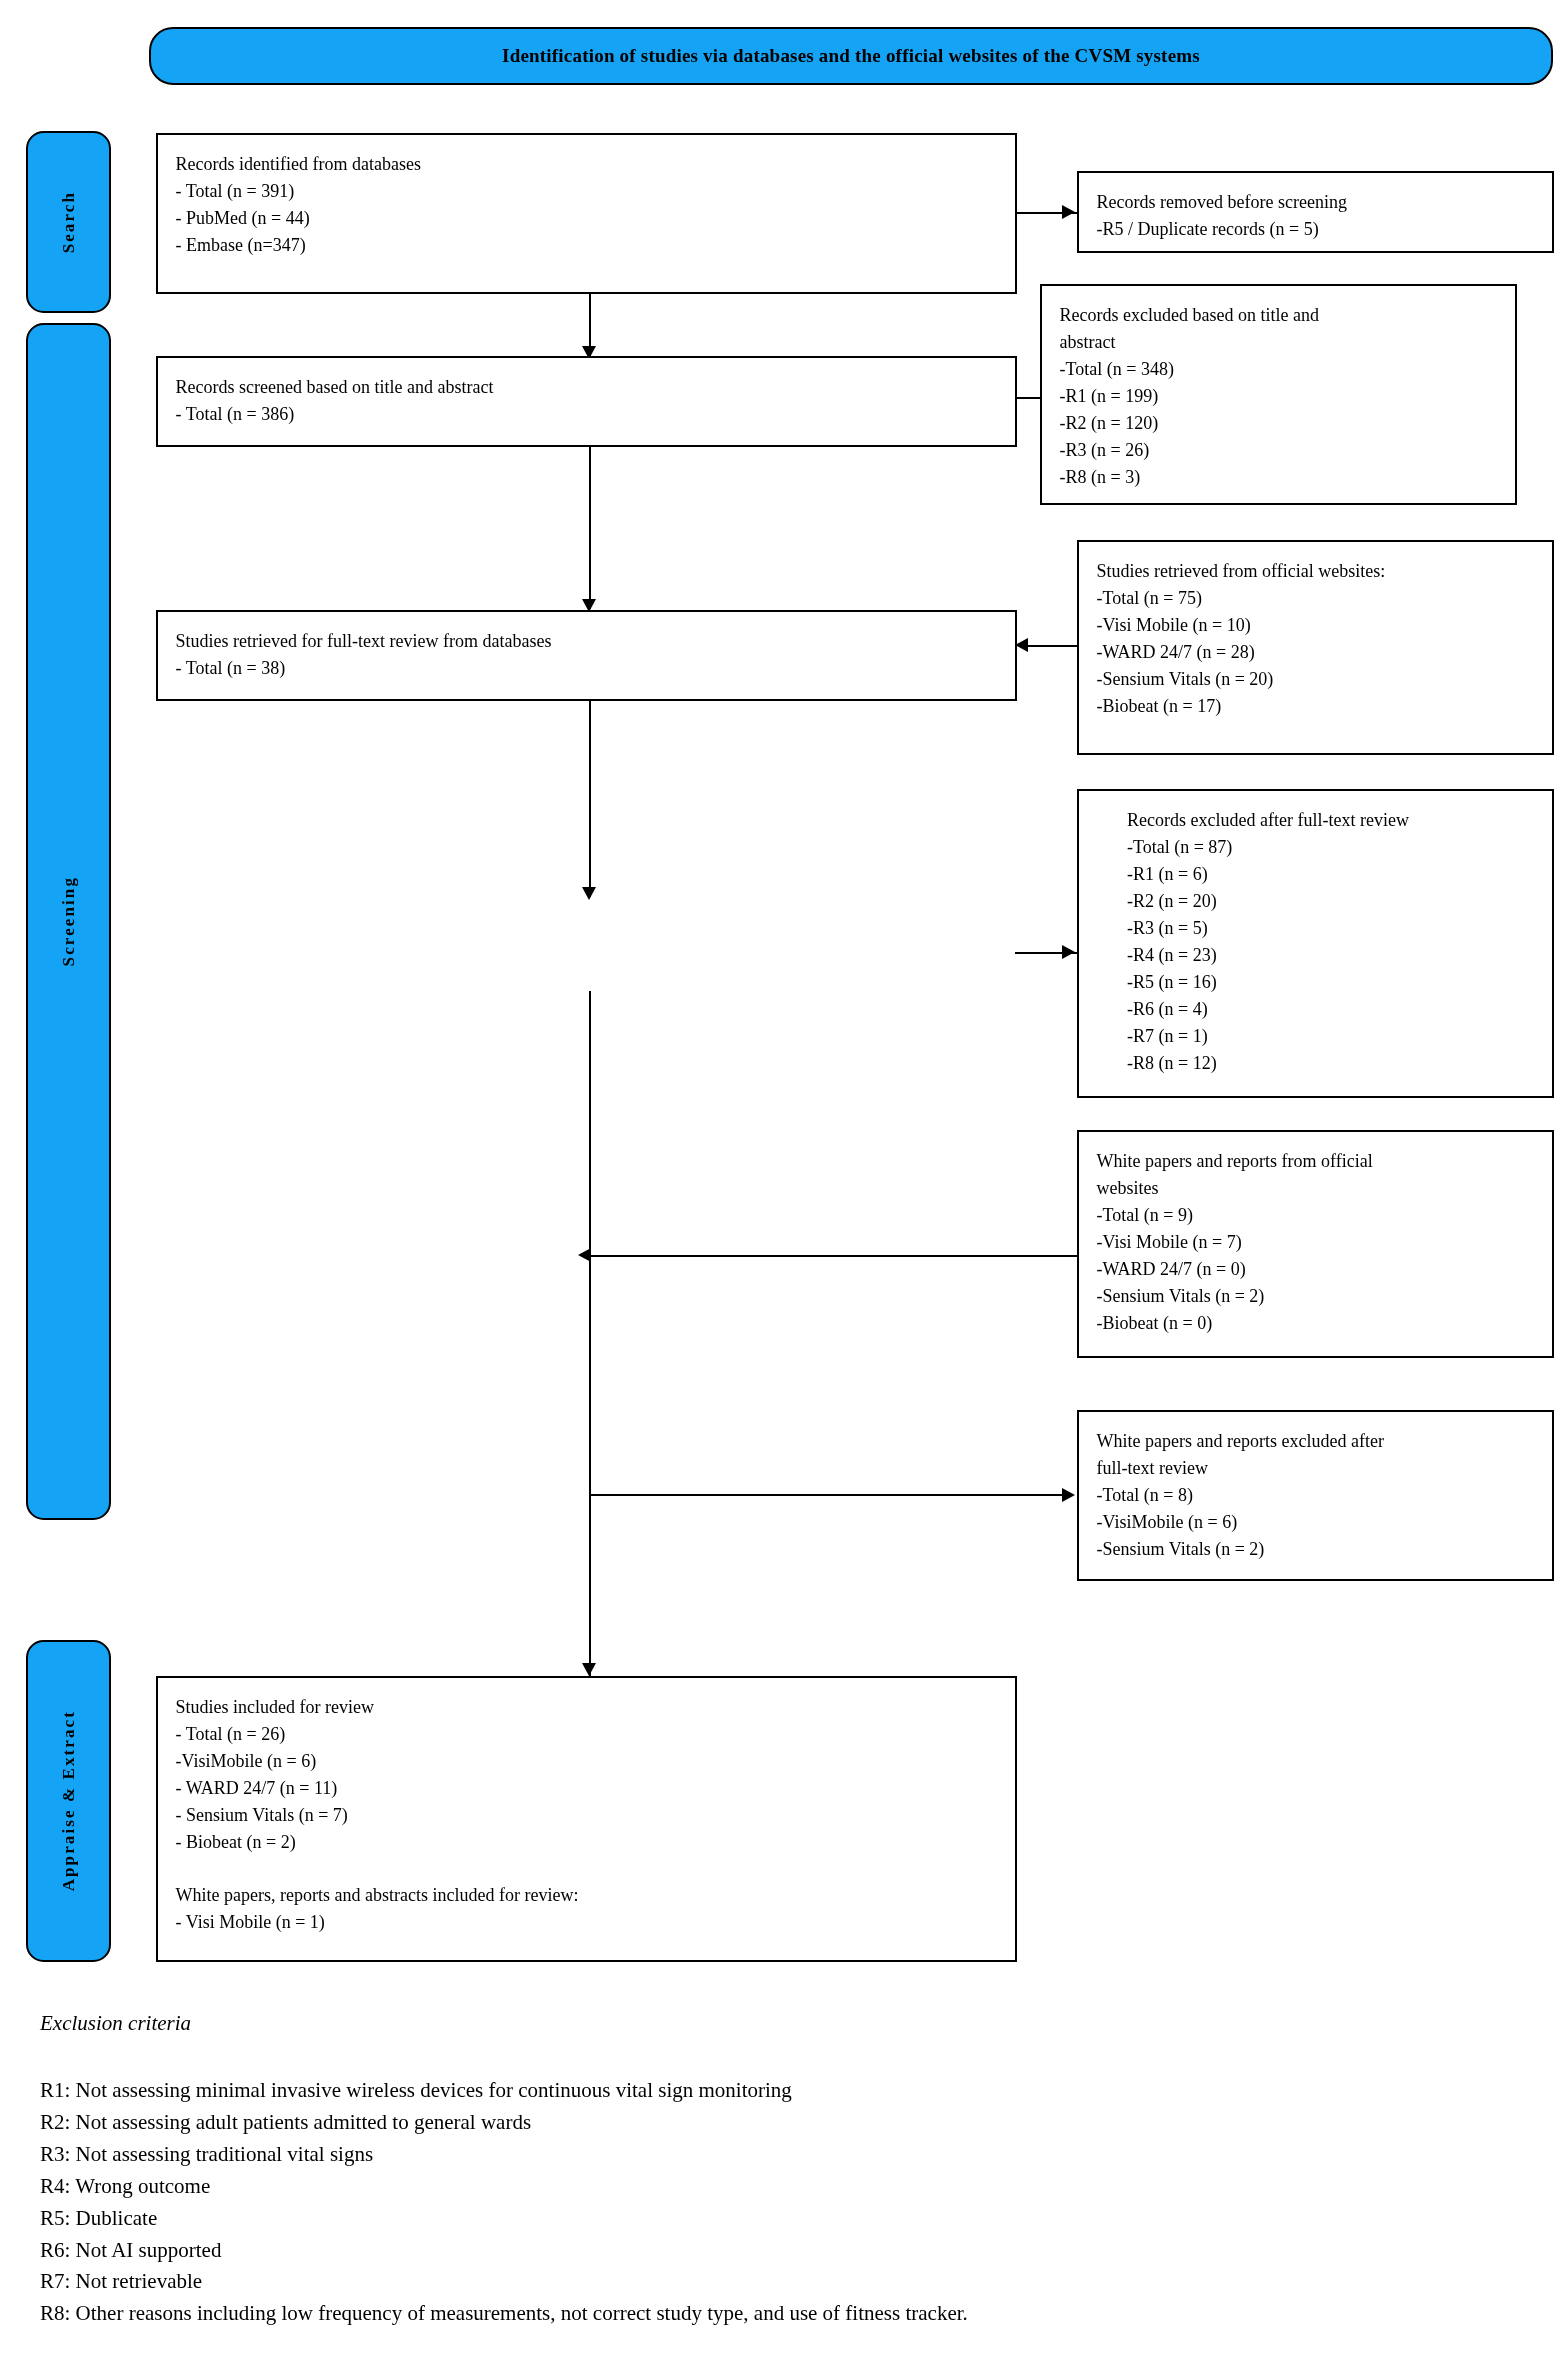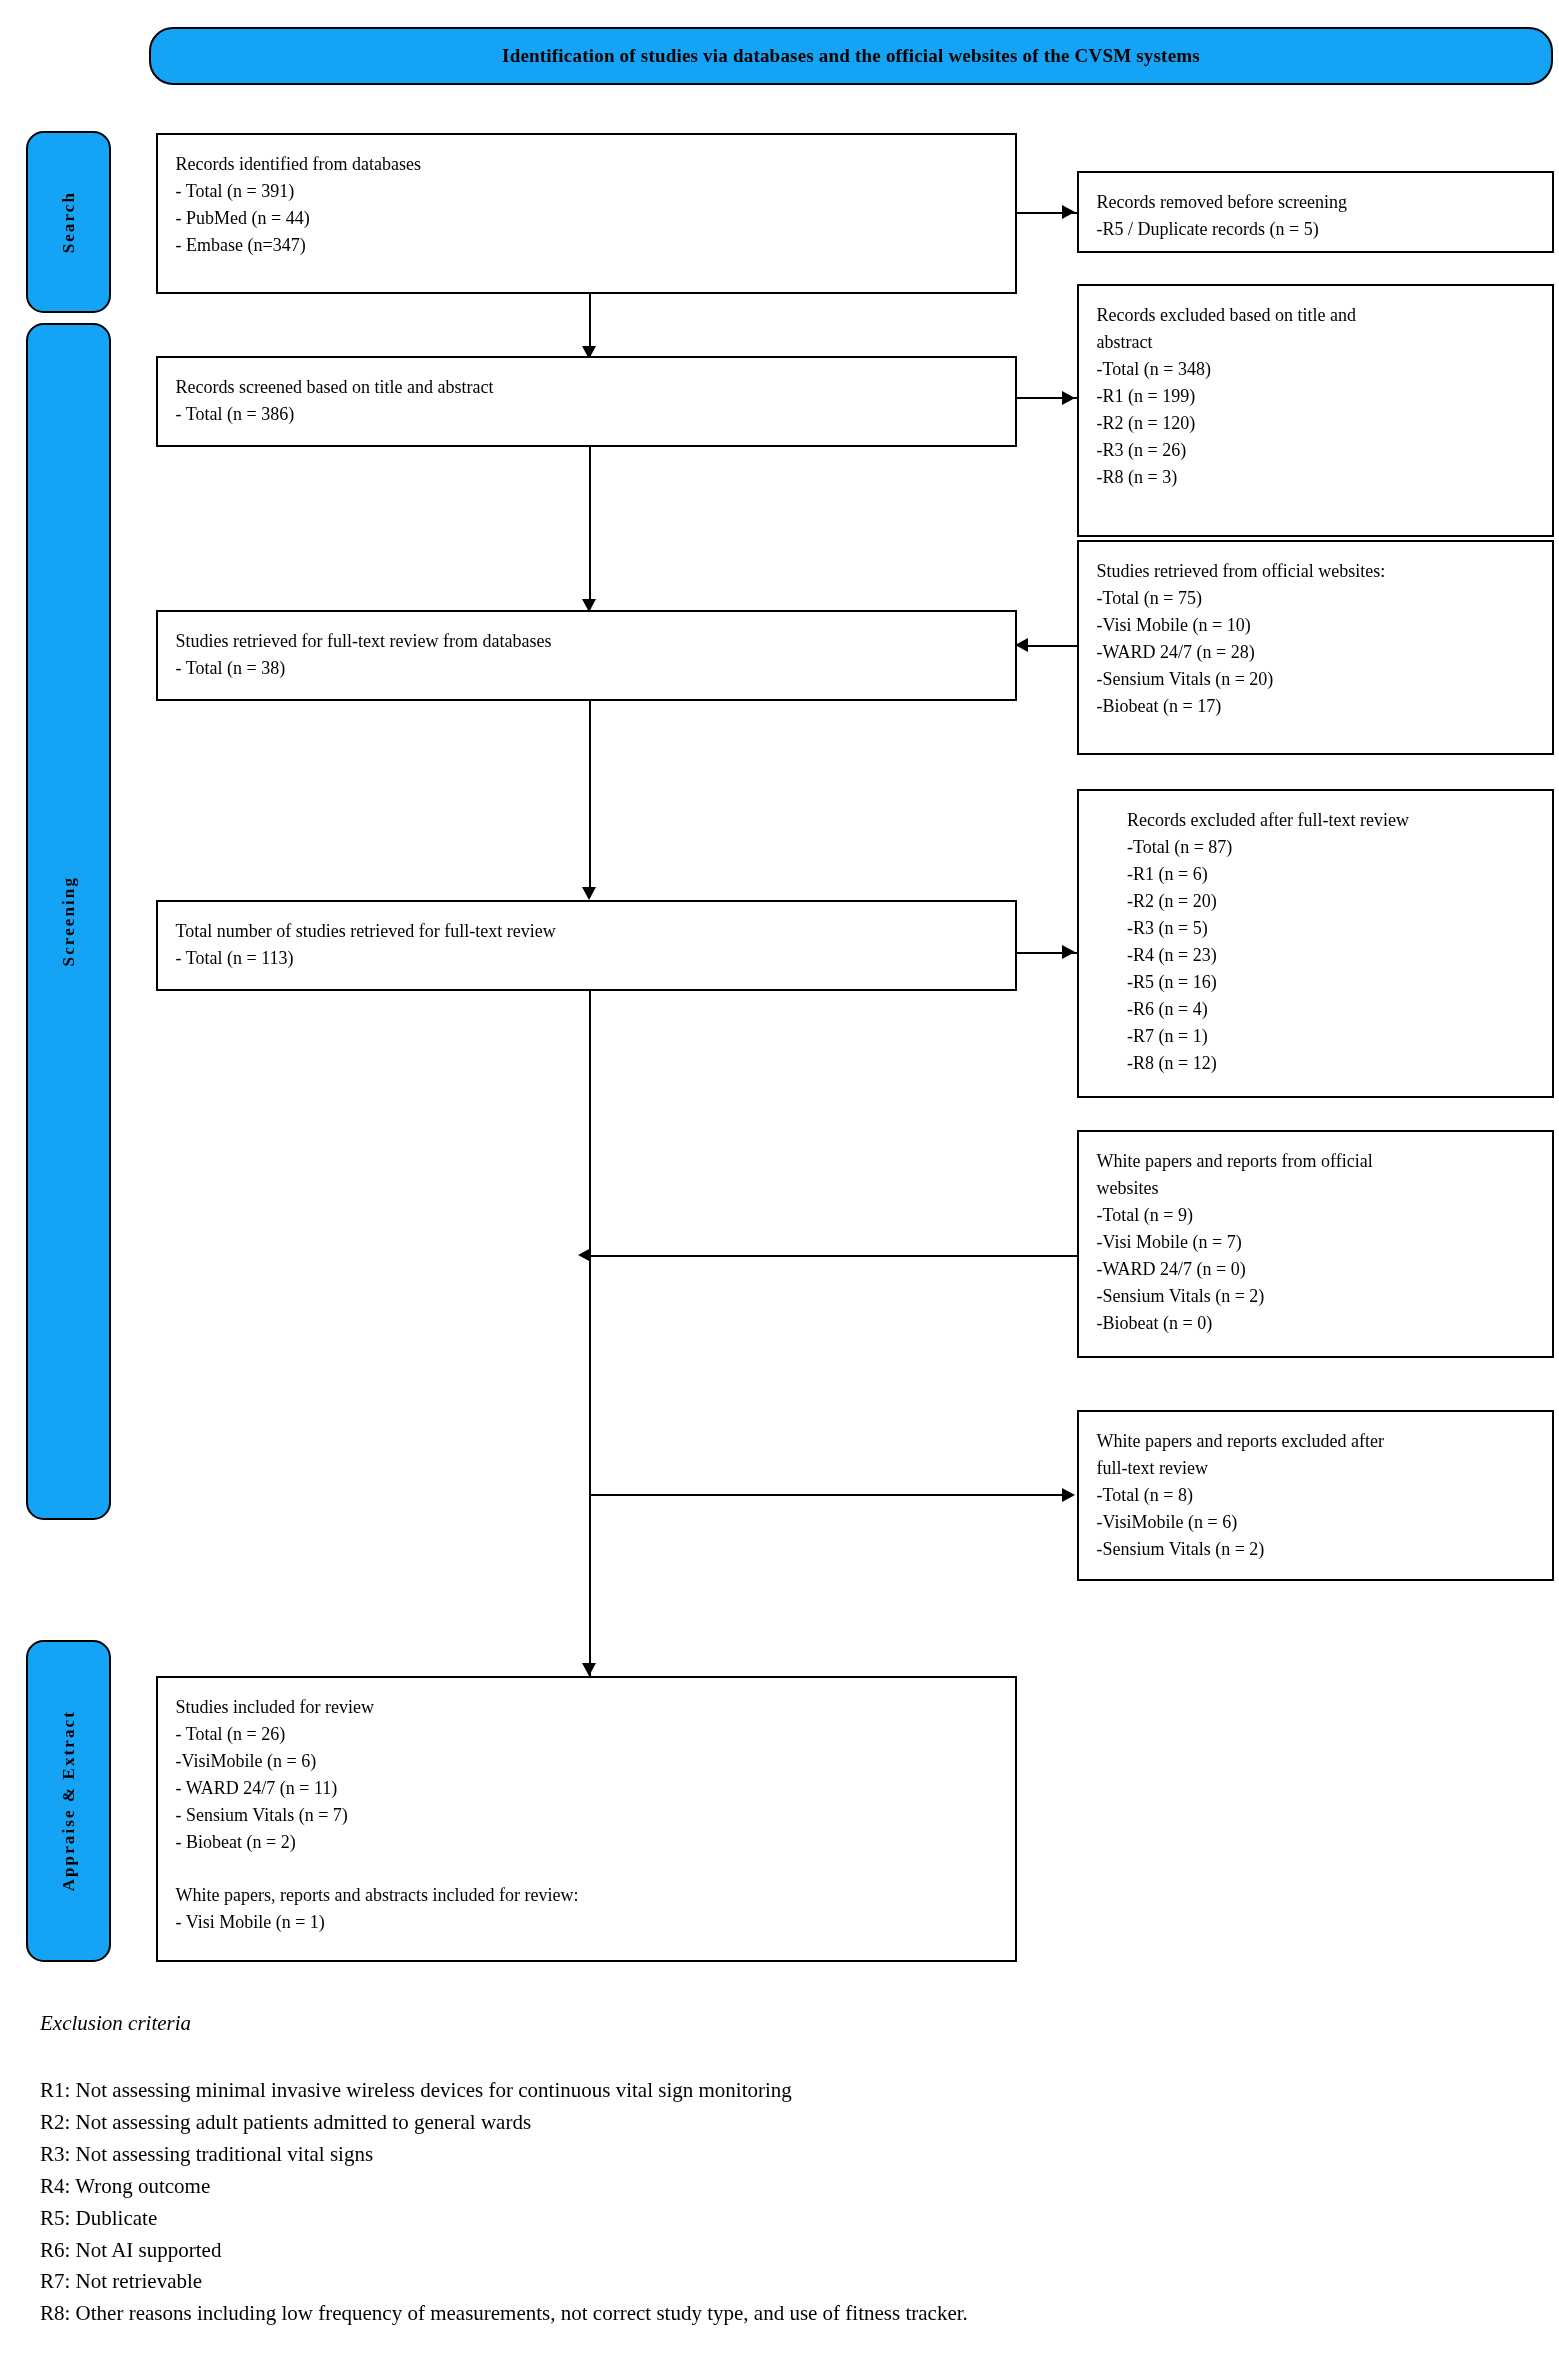--- a/index.html
+++ b/index.html
@@ -186,43 +186,39 @@
   <div class="box" style="left:156px; top:356px; width:861px; height:91px;">
     <div class="box-line">Records screened based on title and abstract</div>
     <div class="box-line">- Total (n = 386)</div>
   </div>
 
   <div class="box" style="left:156px; top:610px; width:861px; height:91px;">
     <div class="box-line">Studies retrieved for full-text review from databases</div>
     <div class="box-line">- Total (n = 38)</div>
   </div>
 
-  <div class="box" style="left:156px; top:900px; width:861px; height:91px;">
-    <div class="box-line">Total number of studies retrieved for full-text review</div>
-    <div class="box-line">- Total (n = 113)</div>
-  </div>
 
   <div class="box" style="left:156px; top:1676px; width:861px; height:286px;">
     <div class="box-line">Studies included for review</div>
     <div class="box-line">- Total (n = 26)</div>
     <div class="box-line">-VisiMobile (n = 6)</div>
     <div class="box-line">- WARD 24/7 (n = 11)</div>
     <div class="box-line">- Sensium Vitals (n = 7)</div>
     <div class="box-line">- Biobeat (n = 2)</div>
     <div class="box-line gap"></div>
     <div class="box-line">White papers, reports and abstracts included for review:</div>
     <div class="box-line">- Visi Mobile (n = 1)</div>
   </div>
 
   <div class="box" style="left:1077px; top:171px; width:477px; height:82px;">
     <div class="box-line">Records removed before screening</div>
     <div class="box-line">-R5 / Duplicate records (n = 5)</div>
   </div>
 
-  <div class="box" style="left:1077px; top:284px; width:477px; height:253px;">
+  <div class="box" style="left:1040px; top:284px; width:477px; height:221px;">
     <div class="box-line">Records excluded based on title and</div>
     <div class="box-line">abstract</div>
     <div class="box-line">-Total (n = 348)</div>
     <div class="box-line">-R1 (n = 199)</div>
     <div class="box-line">-R2 (n = 120)</div>
     <div class="box-line">-R3 (n = 26)</div>
     <div class="box-line">-R8 (n = 3)</div>
   </div>
 
   <div class="box" style="left:1077px; top:540px; width:477px; height:215px;">

